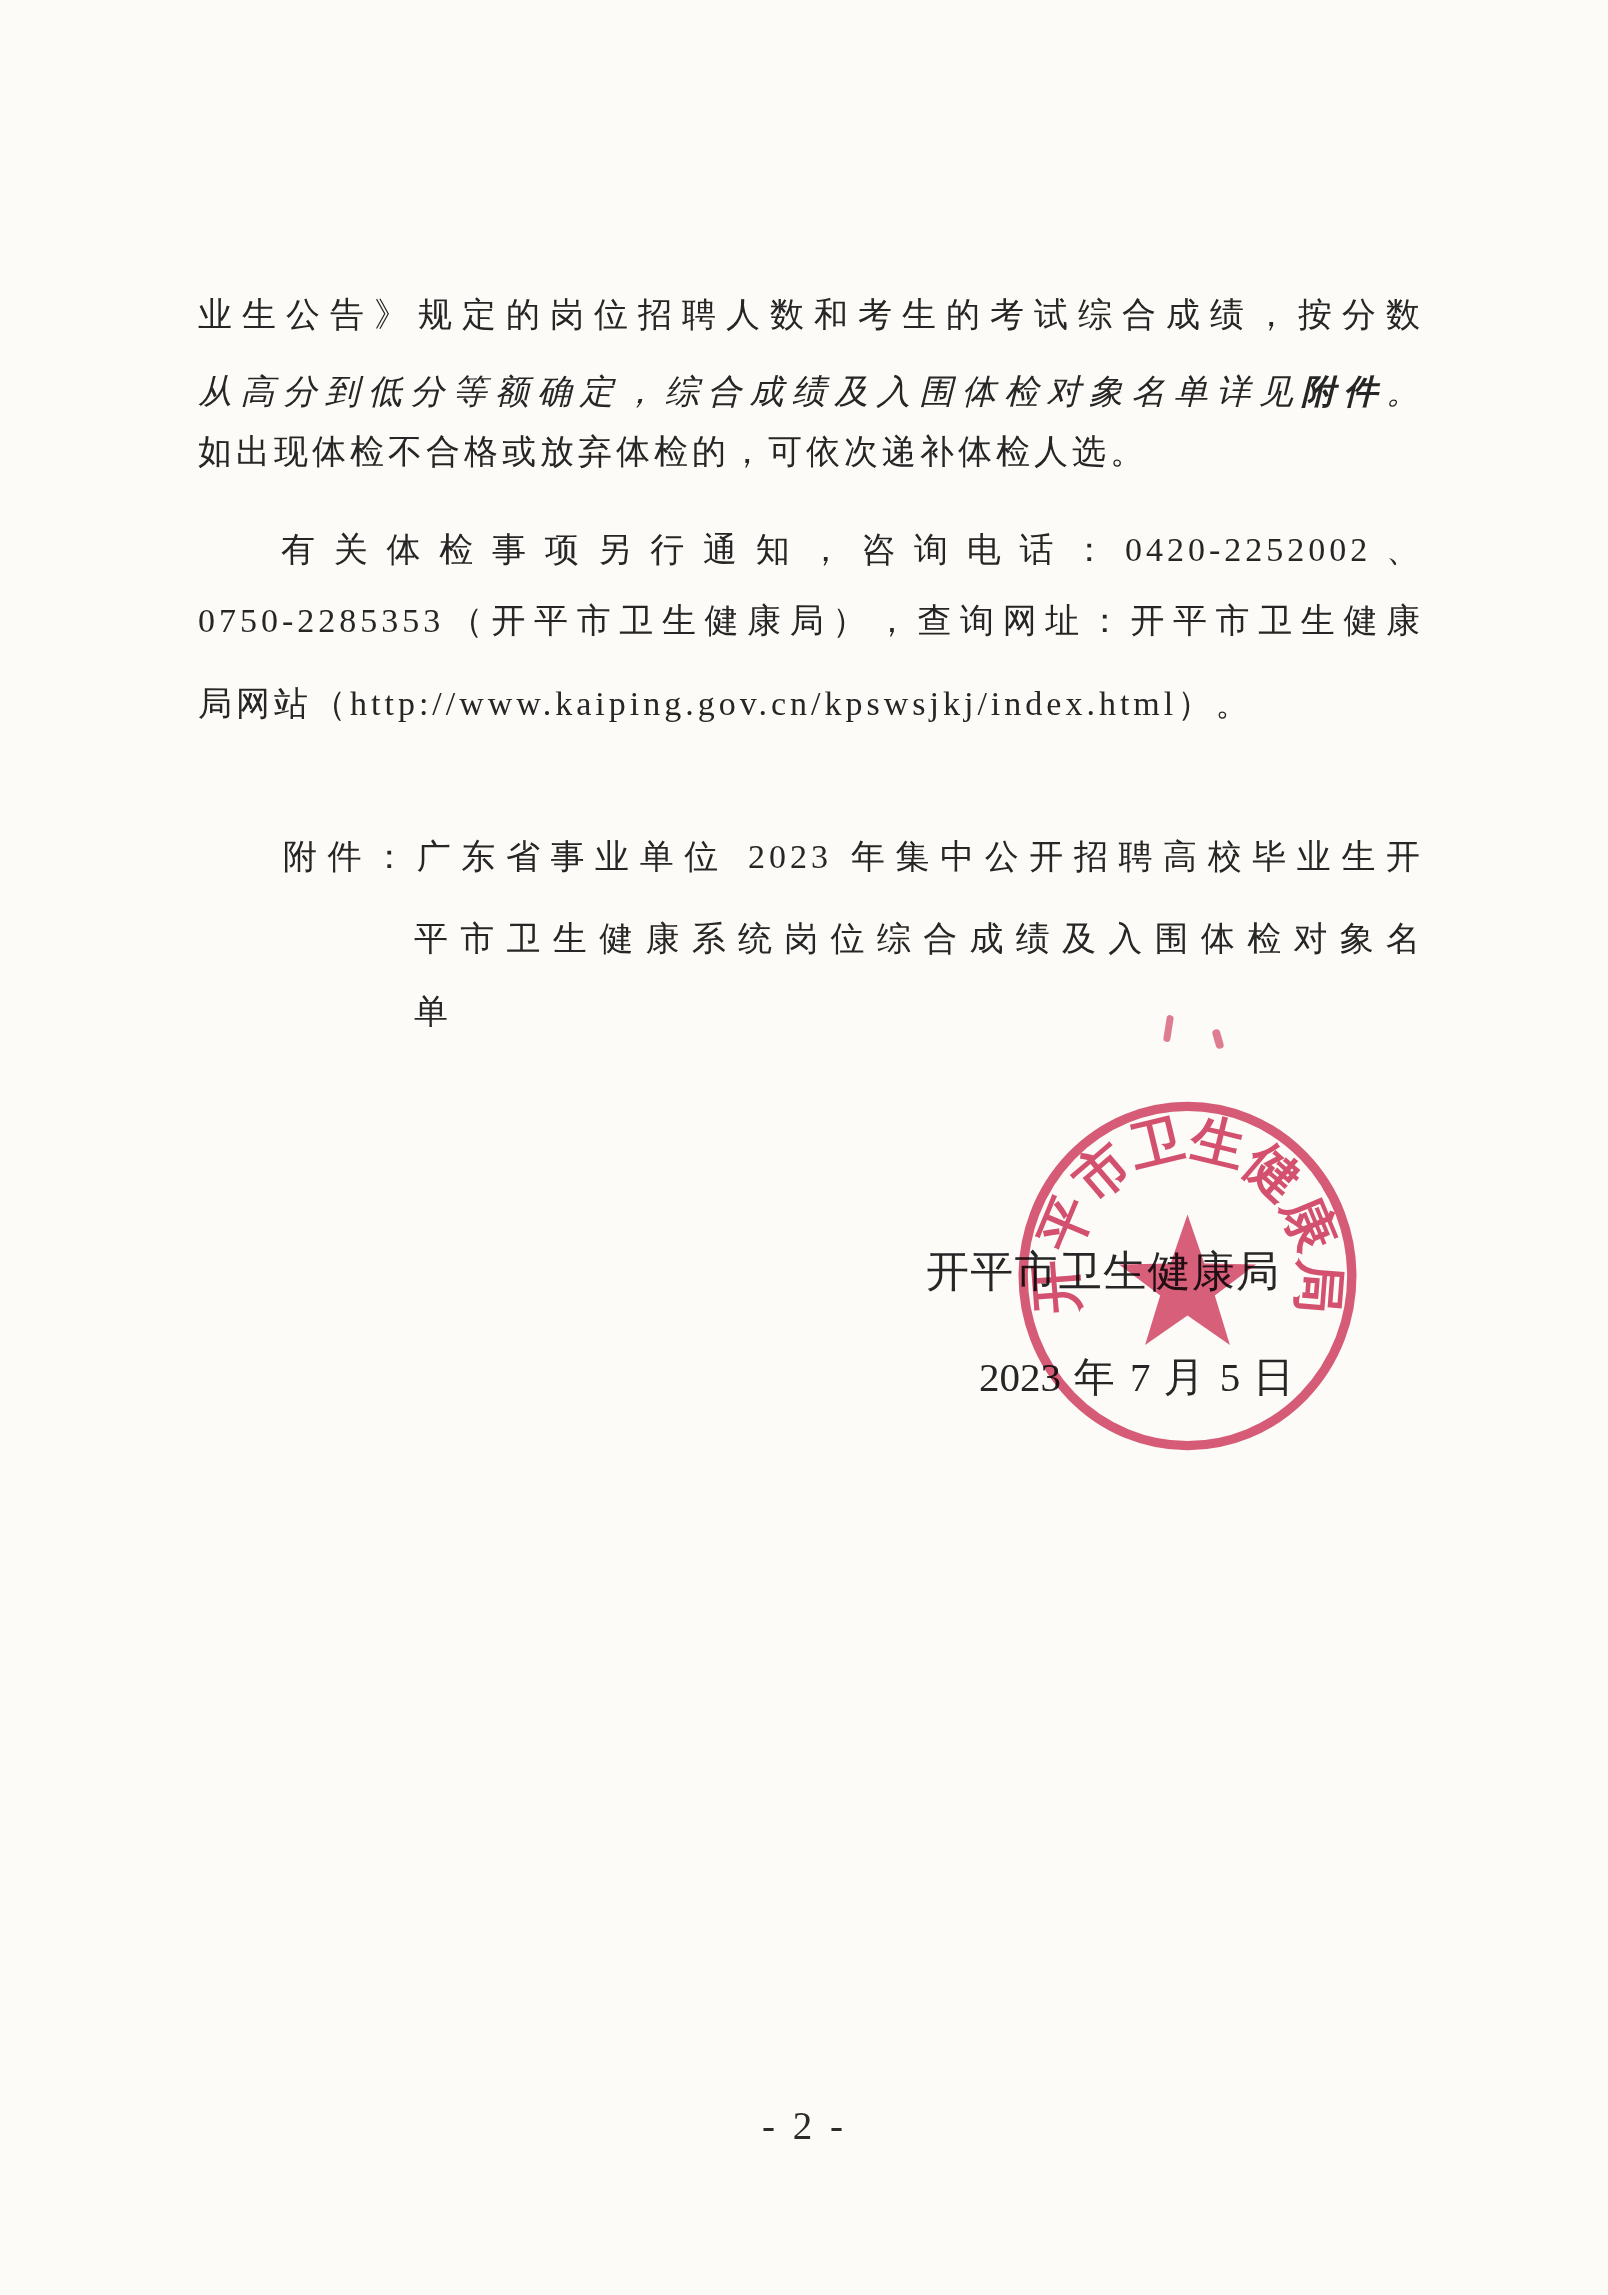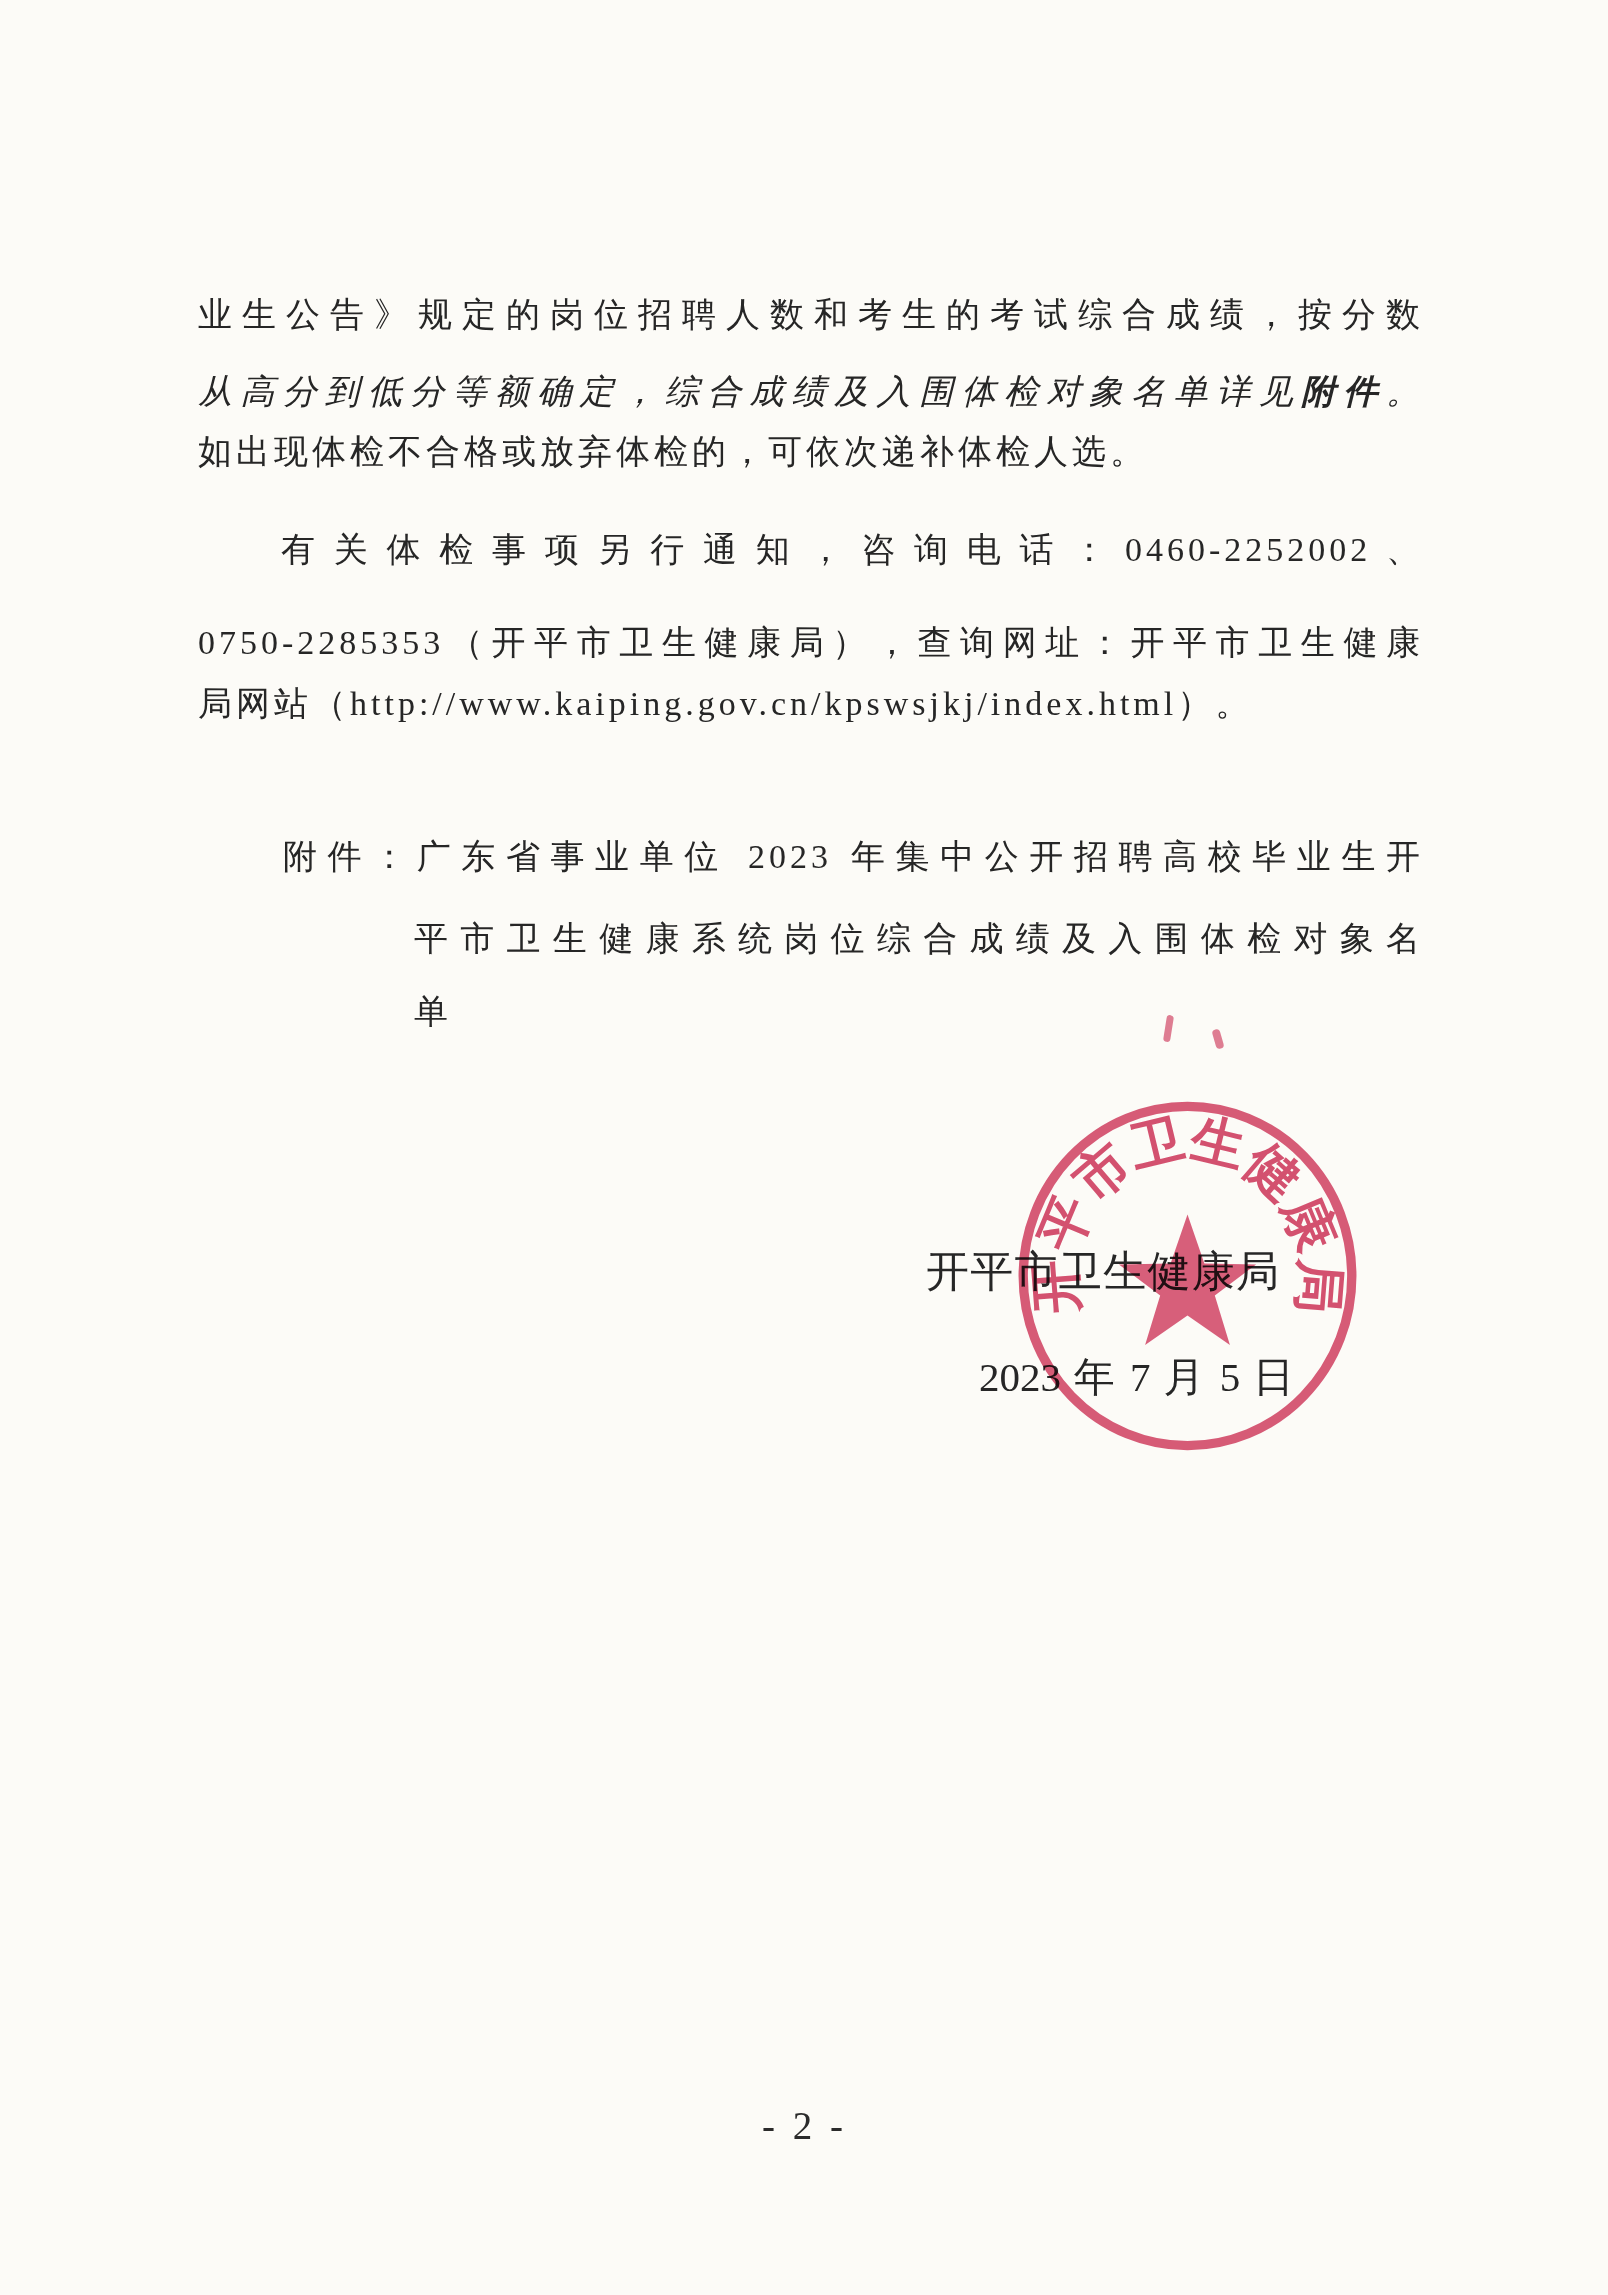--- a/index.html
+++ b/index.html
@@ -19,21 +19,21 @@
     line-height:53px;
     letter-spacing:4px;
     white-space:normal;
   }
   .bw { left:198px; width:1226px; }
   .just { text-align:justify; text-align-last:justify; }
   .l1 { top:288px; }
   .l2 { top:365px;font-style:italic; }
   .l3 { top:425px; }
   .l4 { top:523px; text-indent:83px; }
-  .l5 { top:616px; }
+  .l5 { top:594px; }
   .l6 { top:677px; }
   .l7 { top:830px; left:283px; width:1141px; }
   .l8 { top:912px; left:414px; width:1010px; }
   .l9 { top:985px; left:414px; }
   .line b { font-weight:bold; }
 
   .sig-issuer {
     position:absolute; left:926px; top:1244px; width:353px;
     font-size:43px; line-height:55px; letter-spacing:0;
     text-align:justify; text-align-last:justify;
@@ -76,21 +76,21 @@
 <body>
 
 <div class="page">
 
   <div class="line bw just l1">业生公告》规定的岗位招聘人数和考生的考试综合成绩，按分数</div>
 
   <div class="line bw just l2"><span>从高分到低分等额确定，综合成绩及入围体检对象名单详见</span><b>附件</b><span>。</span></div>
 
   <div class="line bw l3">如出现体检不合格或放弃体检的，可依次递补体检人选。</div>
 
-  <div class="line bw just l4">有关体检事项另行通知，咨询电话：0460-2252002、</div>
+  <div class="line bw just l4">有关体检事项另行通知，咨询电话：0420-2252002、</div>
 
   <div class="line bw just l5">0750-2285353（开平市卫生健康局），查询网址：开平市卫生健康</div>
 
   <div class="line bw l6">局网站（http://www.kaiping.gov.cn/kpswsjkj/index.html）。</div>
 
   <div class="line just l7">附件：广东省事业单位 2023 年集中公开招聘高校毕业生开</div>
 
   <div class="line just l8">平市卫生健康系统岗位综合成绩及入围体检对象名</div>
 
   <div class="line l9">单</div>

